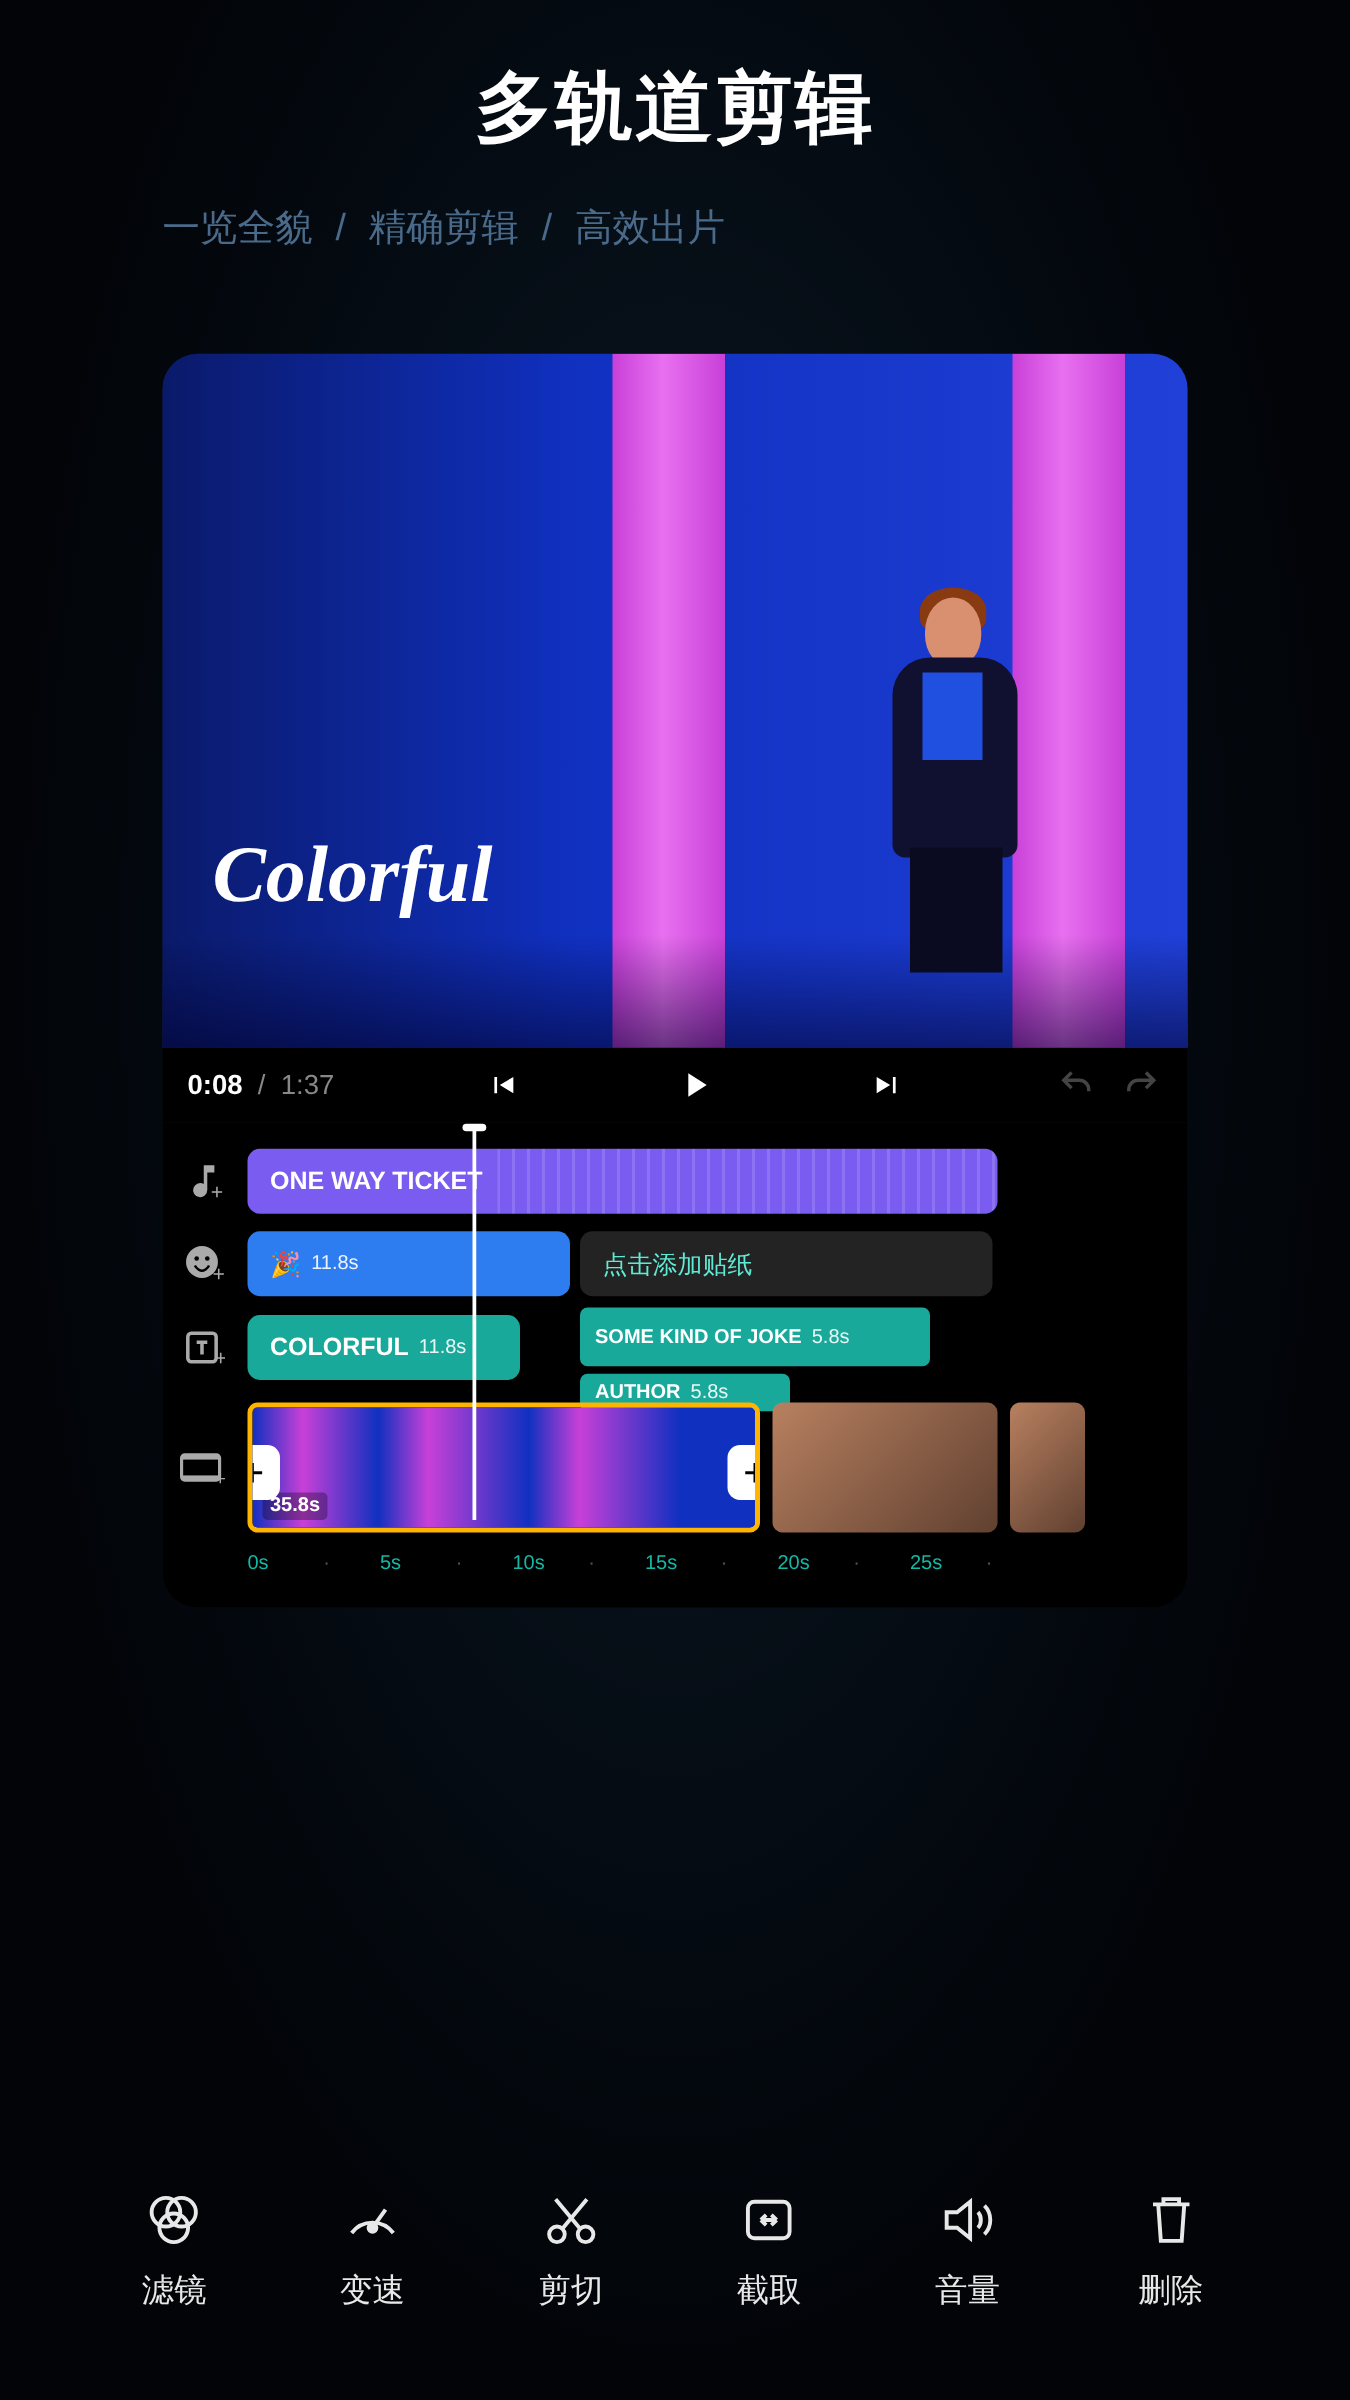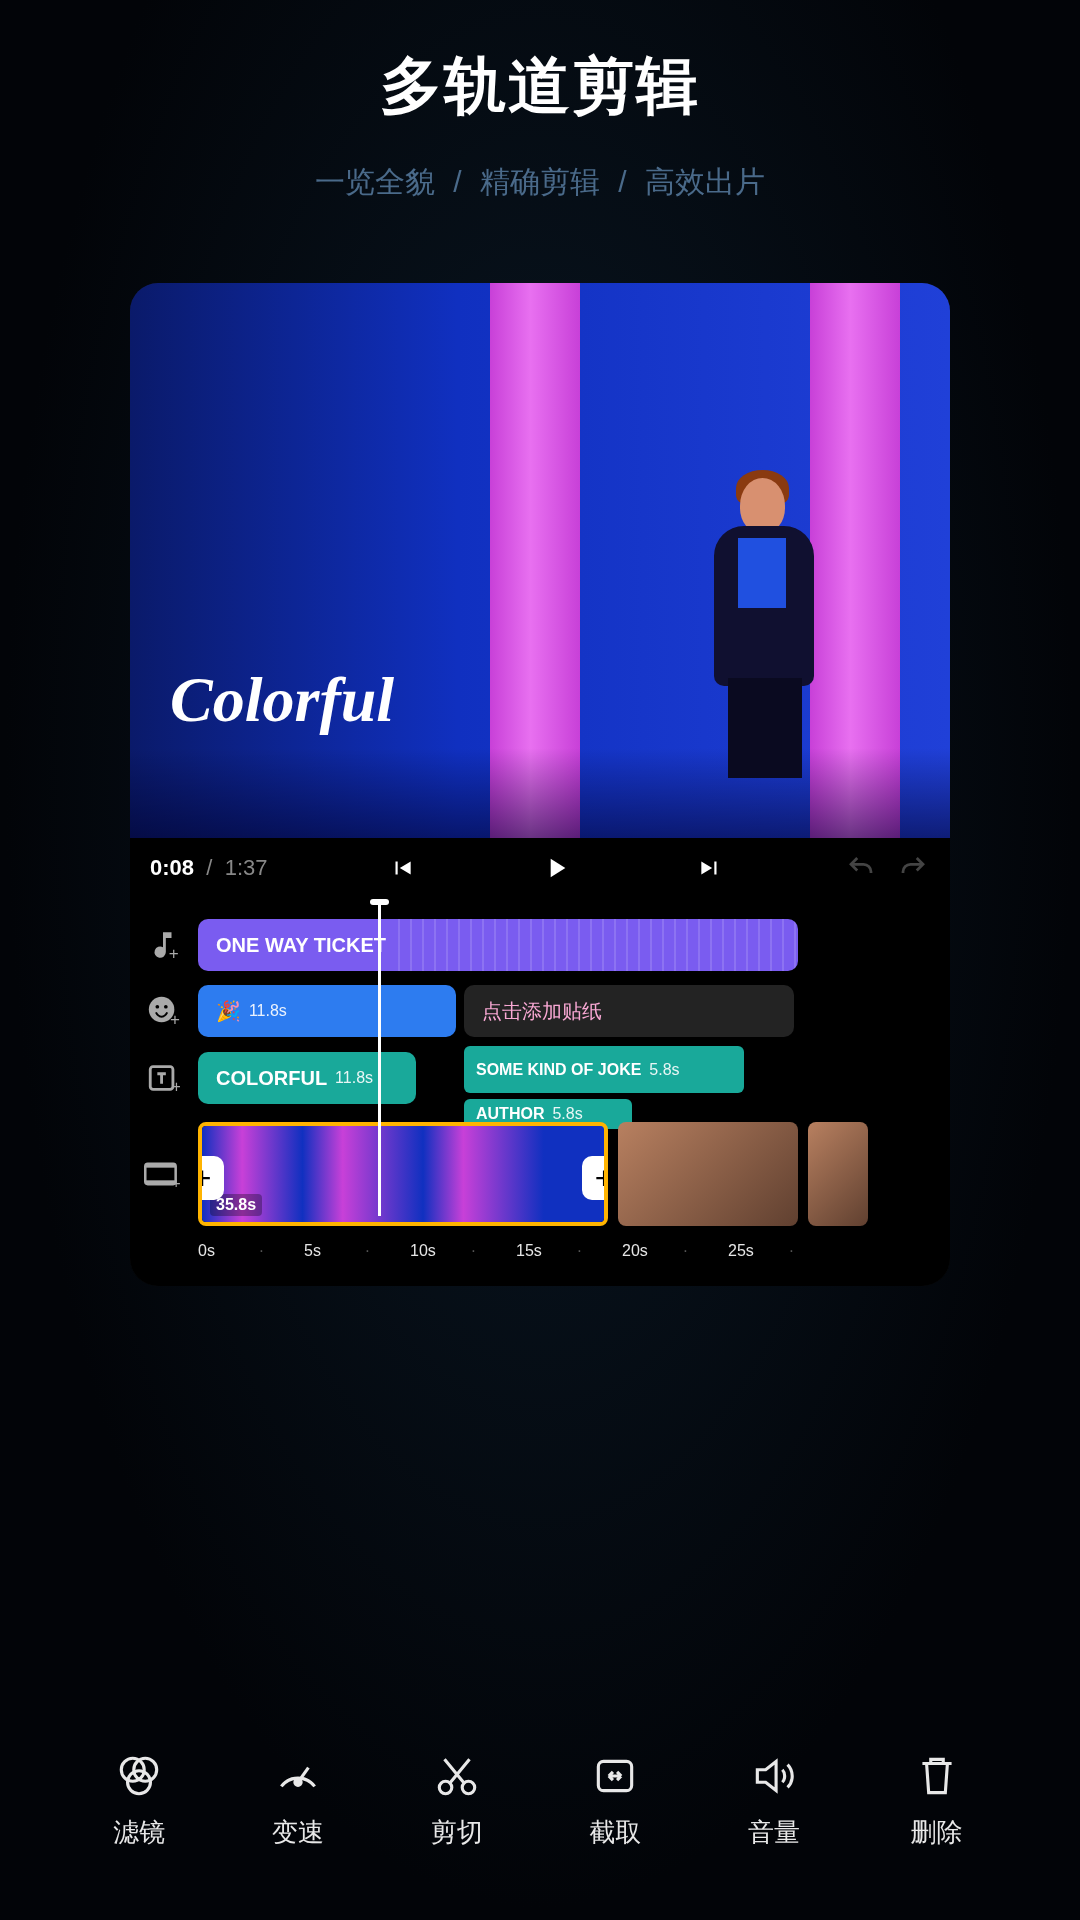--- a/index.html
+++ b/index.html
@@ -18,21 +18,21 @@
   padding-top: 44px;
 }
 .hero-title {
   font-size: 62px;
   font-weight: 700;
   text-align: center;
   letter-spacing: 2px;
 }
 .hero-subtitle {
   margin-top: 34px;
-  text-align: center;
+  text-align: left;
   font-size: 30px;
   color: #4a6a8a;
 }
 .sub-sep { color: #4a6a8a; padding: 0 10px; }
 .card {
   margin-top: 80px;
   background: #111;
   border-radius: 28px;
   overflow: visible;
   width: 820px;
@@ -117,21 +117,21 @@
   width: 600px;
   position:relative;
   overflow:hidden;
 }
 .clip.music .marks {
   position:absolute; inset:0; left:200px;
   background: repeating-linear-gradient(90deg, rgba(255,255,255,.4) 0 2px, transparent 2px 12px);
   opacity:.35;
 }
 .clip.sticker { background:#2d7cf0; width:258px; }
-.clip.sticker-placeholder { background:#232323; color:#f9a8d4; font-weight:400; width:330px; margin-left:8px; }
+.clip.sticker-placeholder { background:#232323; color:#5eead4; font-weight:400; width:330px; margin-left:8px; }
 .clip.text1 { background:#19a99a; width:218px; }
 .text-row2 { display:flex; flex-direction:column; gap:6px; margin-left:266px; position:absolute; top:-6px;}
 .clip.text2 { background:#19a99a; height:47px; font-size:16px; padding:0 12px; border-radius:6px; width:280px; }
 .clip.text3 { background:#19a99a; height:30px; font-size:16px; padding:0 12px; border-radius:6px; width:168px; }
 .dur-small { font-weight:400; opacity:.9; margin-left:8px; font-size:16px; }
 .row-sticker-wrap, .row-text-wrap { display:flex; }
 
 
 .video-row { padding:10px 0 6px 12px; display:flex; align-items:center; gap:14px; }
 .video-strip { flex:1; display:flex; gap:10px; position:relative; }
@@ -166,21 +166,21 @@
   z-index:10;
 }
 .playhead::before {
   content:'';
   position:absolute; top:-5px; left:-8px;
   width:19px; height:6px; background:#fff; border-radius:3px;
 }
 
 
 .ruler {
-  margin-left:68px; margin-top:10px; display:flex; font-size:16px; color:#e5e5e5;
+  margin-left:68px; margin-top:10px; display:flex; font-size:16px; color:#14b8a6;
   position:relative; height:30px;
 }
 .ruler .tick { width:106px; position:relative; }
 .ruler .tick::after { content:'·'; position:absolute; right:40px; color:#555; }
 
 
 .toolbar {
   position:absolute;
   bottom:70px;
   left:0; right:0;

